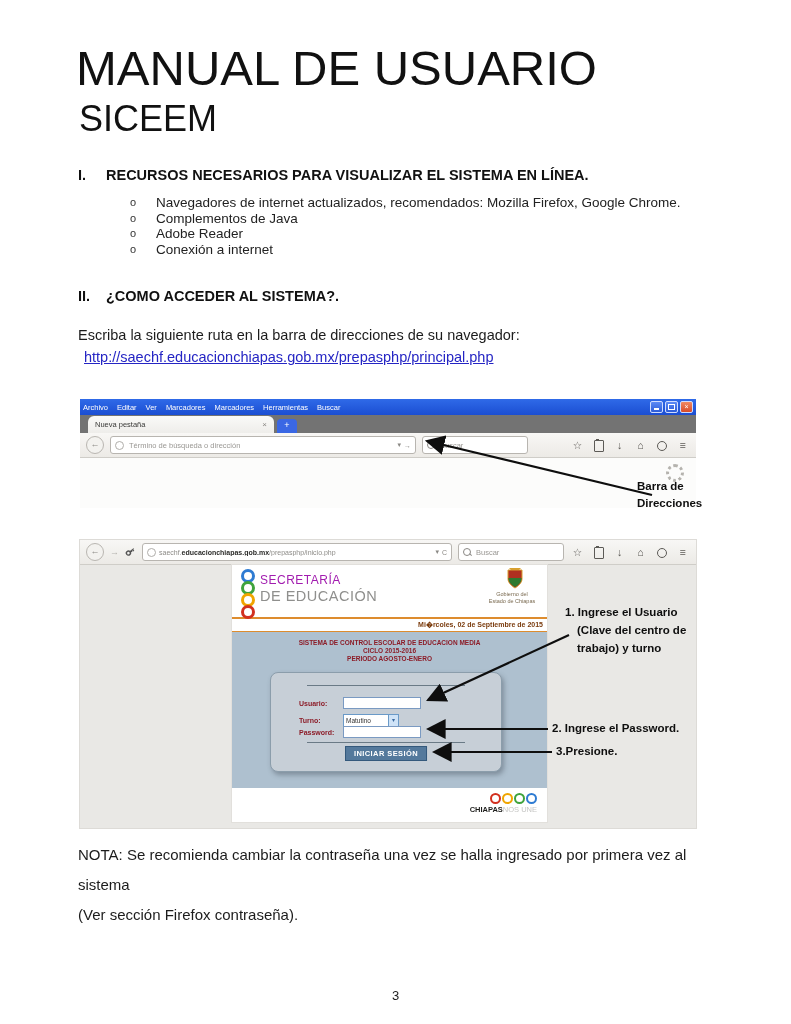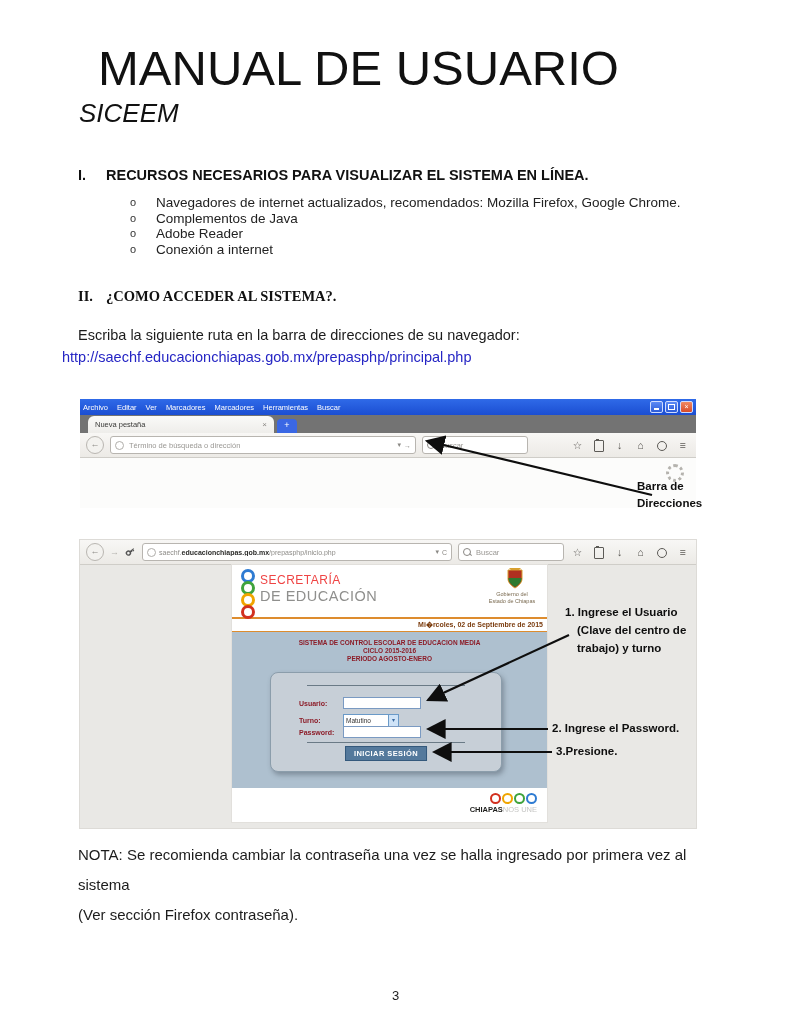--- a/index.html
+++ b/index.html
@@ -1,29 +1,29 @@
 <!DOCTYPE html>
 <html><head>
 <meta charset="utf-8">
 <style>
   html,body{margin:0;padding:0;background:#ffffff;}
   .page{position:relative;width:791px;height:1024px;background:#fff;
         font-family:"Liberation Sans",sans-serif;color:#1a1a1a;overflow:hidden;}
   
-  .doc-title{position:absolute;left:76px;top:40px;font-size:49px;font-weight:400;letter-spacing:0px;color:#111;margin-left:22px;}
-  .doc-subtitle{position:absolute;left:79px;top:98px;font-size:26px;font-weight:400;color:#111;font-style:italic;}
+  .doc-title{position:absolute;left:76px;top:40px;font-size:49px;font-weight:400;letter-spacing:0px;color:#111;}
+  .doc-subtitle{position:absolute;left:79px;top:98px;font-size:36px;font-weight:400;color:#111;}
   .sec-heading{position:absolute;left:78px;font-size:14.5px;font-weight:700;color:#111;}
   .sec-heading .sec-num{display:inline-block;width:28px;}
   .s1{top:167px;}
-  .s2{top:288px;font-family:Liberation Serif, serif;}
+  .s2{top:288px;}
   .bullets{position:absolute;left:130px;top:196px;margin:0;padding:0;list-style:none;font-size:13.5px;color:#222;}
   .bullets li{display:flex;margin-bottom:2.5px;line-height:13px;}
   .bullets .marker{width:26px;font-size:11px;color:#333;}
   .intro-text{position:absolute;left:78px;top:327px;font-size:14.5px;color:#1c1c1c;}
-  .doc-link{position:absolute;left:62px;top:349px;font-size:14.5px;color:#2525c4;cursor:pointer;}
+  .doc-link{position:absolute;left:84px;top:349px;font-size:14.5px;color:#2525c4;text-decoration:underline;cursor:pointer;}
   .fig-caption{position:absolute;left:78px;top:511px;font-size:15.5px;color:#1c1c1c;}
   .note-text{position:absolute;left:78px;top:840px;width:655px;font-size:15px;line-height:30px;color:#1c1c1c;}
   .page-number{position:absolute;left:0;top:988px;width:791px;text-align:center;font-size:13px;color:#222;}
   
   .fig{position:absolute;left:80px;width:616px;overflow:visible;}
   .fig1{top:399px;height:108px;}
   .fig2{top:540px;height:288px;background:#e9e8e5;box-shadow:0 0 0 1px #dddbd7;}
   .arrow-overlay{position:absolute;left:0;top:0;pointer-events:none;}
   .nav-toolbar{display:flex;align-items:center;gap:6px;height:24px;padding:0 6px;
                background:linear-gradient(180deg,#f8f7f5,#eceae6);border-bottom:1px solid #cfcdc8;}
@@ -66,21 +66,21 @@
   
   .url-text{flex:1;display:flex;align-items:center;font-size:7px;white-space:nowrap;overflow:hidden;}
   .url-pre,.url-path{color:#8d8b87;}
   .url-dom{color:#2b2b29;font-weight:700;}
   .key-icon{flex:0 0 auto;transform:rotate(-40deg);}
   .fwd-glyph{flex:0 0 auto;font-size:9px;color:#b5b3ae;}
   .panel{position:absolute;left:152px;top:25px;width:315px;height:257px;background:#ffffff;box-shadow:0 0 0 1px #e2e0dc;}
   .panel-header{position:relative;height:52px;background:#fff;}
   .se-rings{position:absolute;left:9px;top:4px;}
   .se-ring{width:8px;height:8px;border-radius:50%;border:3px solid;margin-bottom:-2px;}
-  .brand-l1{position:absolute;left:28px;top:8px;font-size:12px;color:#ef4444;letter-spacing:0.5px;}
+  .brand-l1{position:absolute;left:28px;top:8px;font-size:12px;color:#a21caf;letter-spacing:0.5px;}
   .brand-l2{position:absolute;left:28px;top:23px;font-size:14.5px;color:#8f8f8d;letter-spacing:0.5px;}
   .shield{position:absolute;right:24px;top:3px;}
   .gov-text{position:absolute;right:4px;top:26px;width:62px;text-align:center;font-size:5.5px;line-height:7px;color:#7a6a50;}
   .orange-rule{height:2px;background:#dd8c2e;}
   .date-bar{height:12px;background:#fff;border-bottom:1px solid #dd8c2e;
             font-size:7px;font-weight:700;color:#7b3c0e;text-align:right;line-height:12px;padding-right:4px;}
   .login-area{position:relative;height:156px;background:#aec0cf;}
   .sys-title{padding-top:7px;text-align:center;font-size:6.5px;font-weight:700;color:#8c1c28;line-height:8px;}
   .login-box{position:absolute;left:38px;top:40px;width:230px;height:98px;background:#c7cfd7;
              border:1px solid #8b9dab;border-radius:8px;box-shadow:2px 3px 5px rgba(40,50,60,0.35);}

